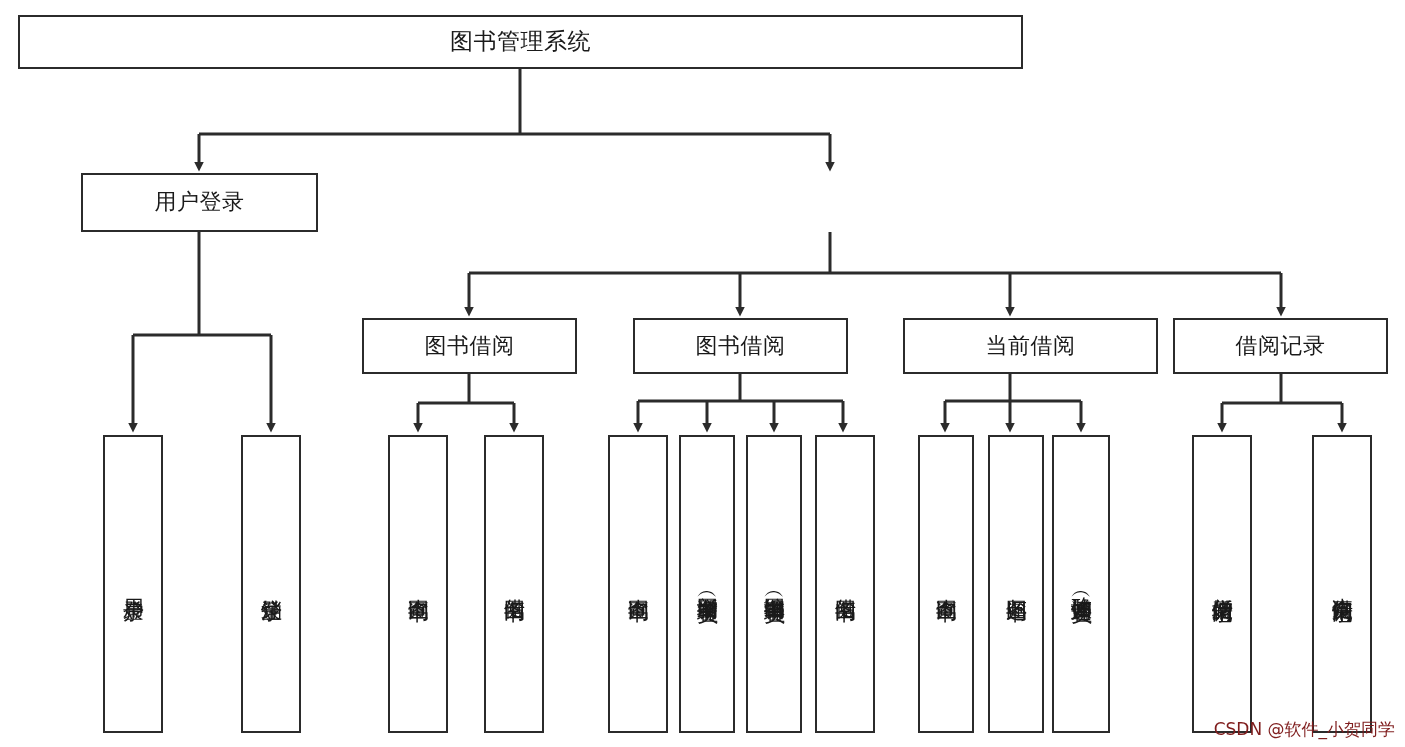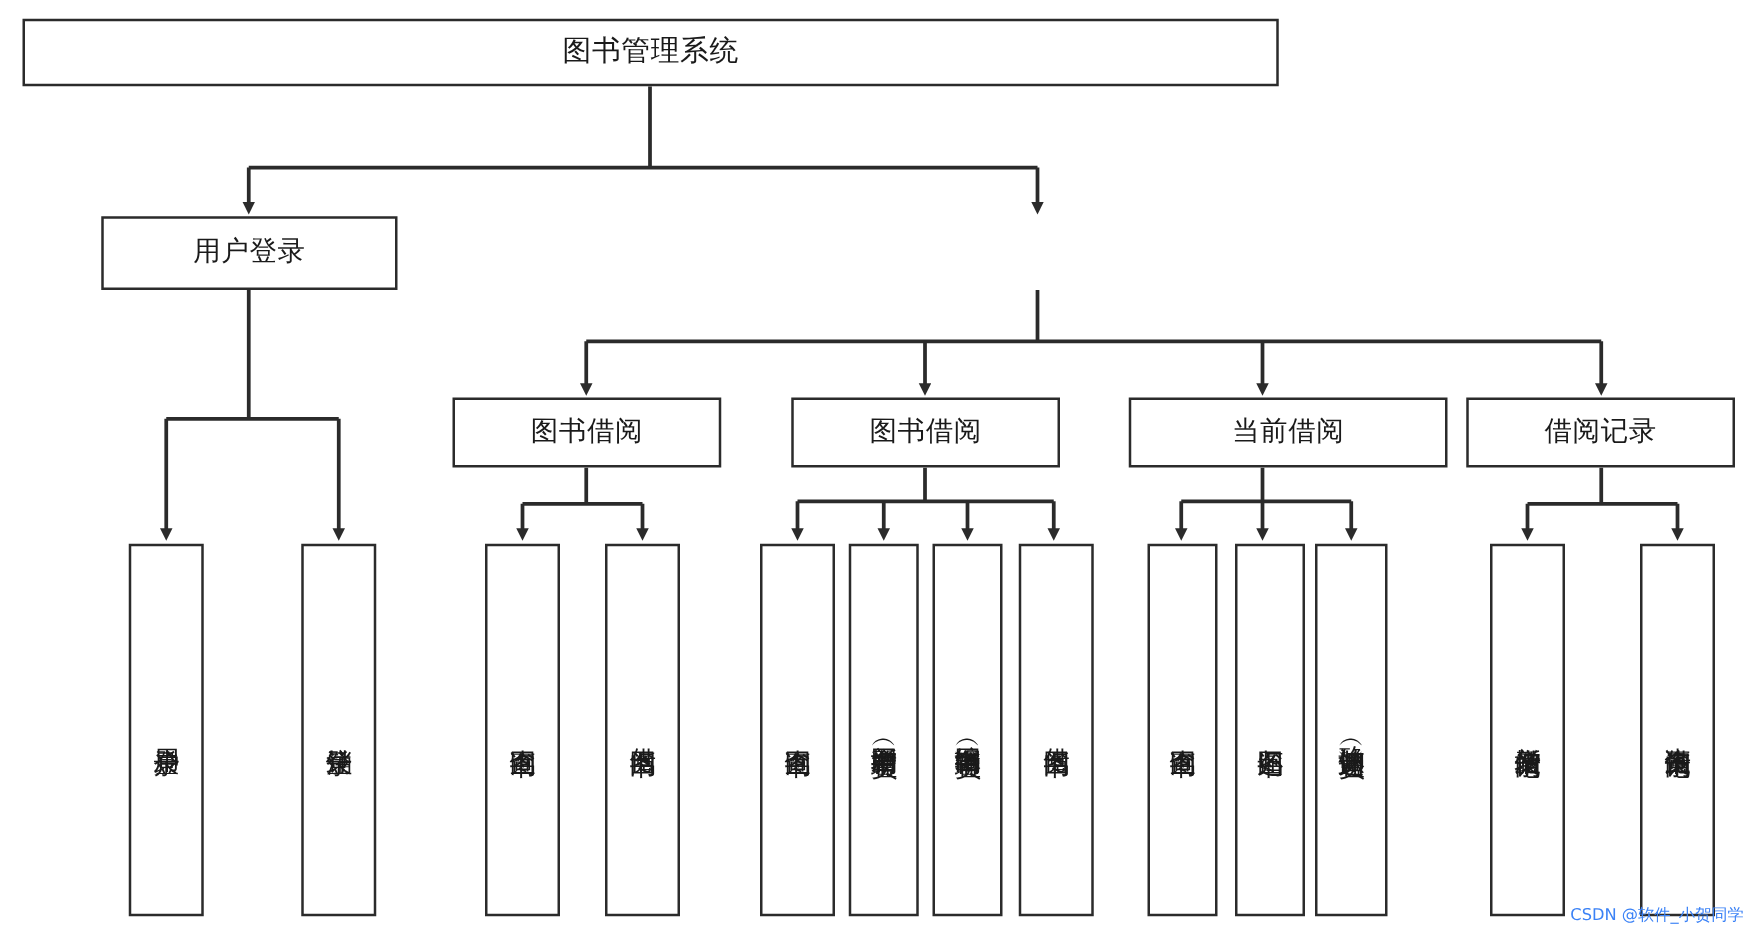--- a/index.html
+++ b/index.html
@@ -60,22 +60,22 @@
     letter-spacing: 1px;
     max-height: 100%;
   }
   #root-node .node-label {
     font-size: 23px;
   }
   #watermark {
     position: absolute;
     right: 10px;
     bottom: 6px;
-    font-size: 13px;
-    color: #3b82f6;
+    font-size: 17px;
+    color: #7f1d1d;
     white-space: nowrap;
     z-index: 5;
     font-family: "DejaVu Sans", "Liberation Sans", sans-serif;
   }
 </style>
 </head>
 <body>
 
 <div id="diagram-root">
 

